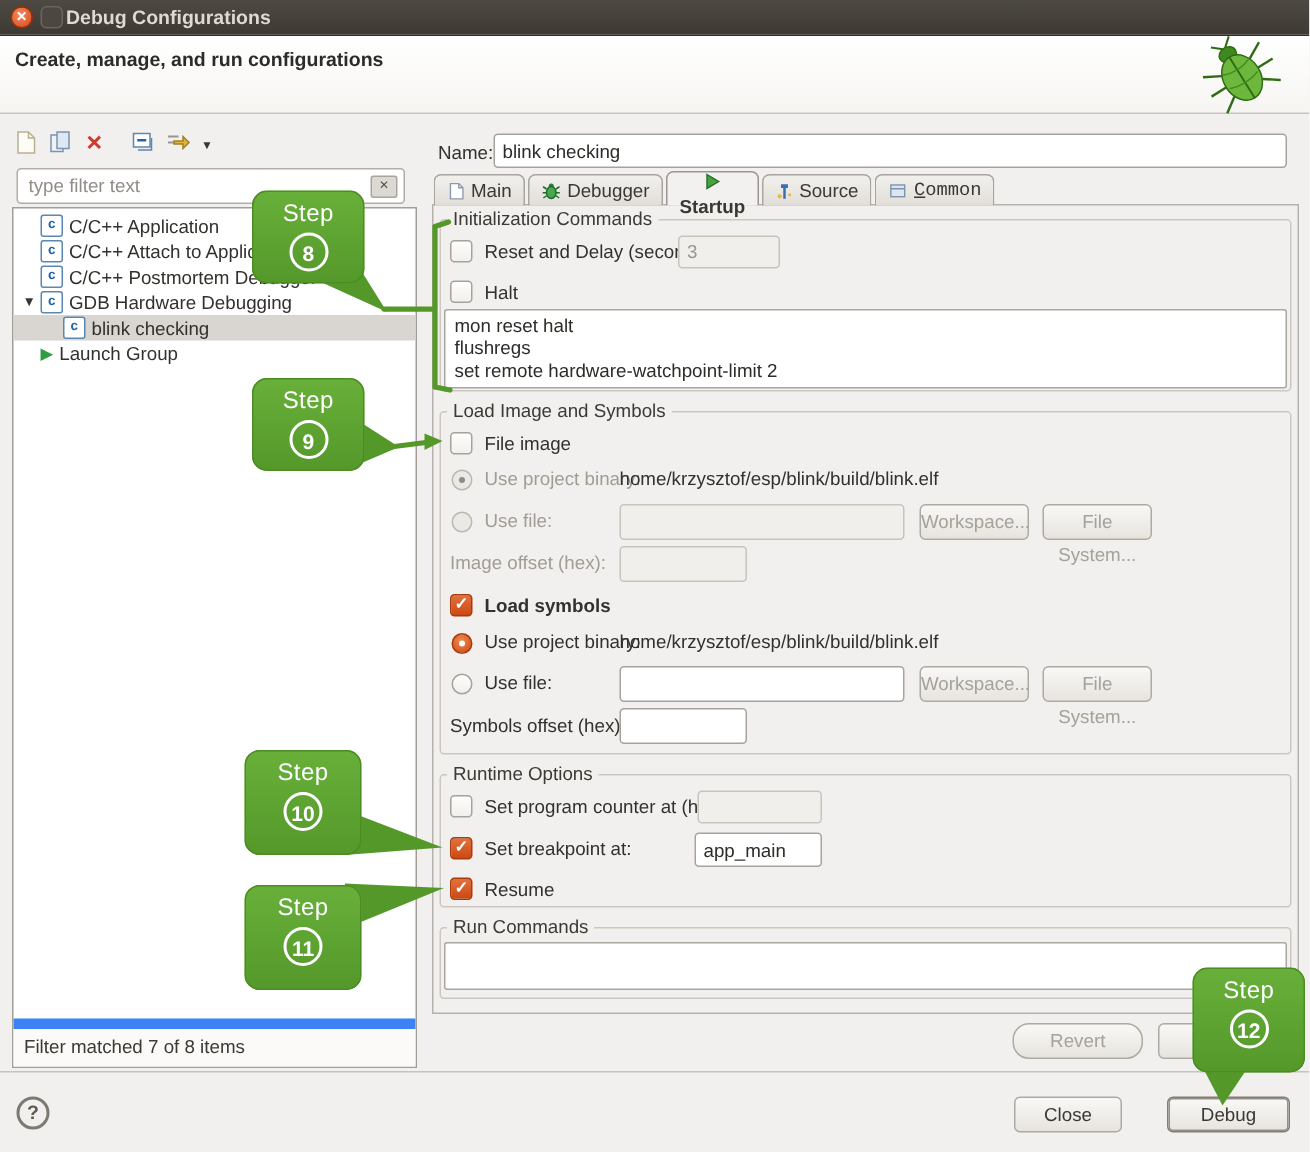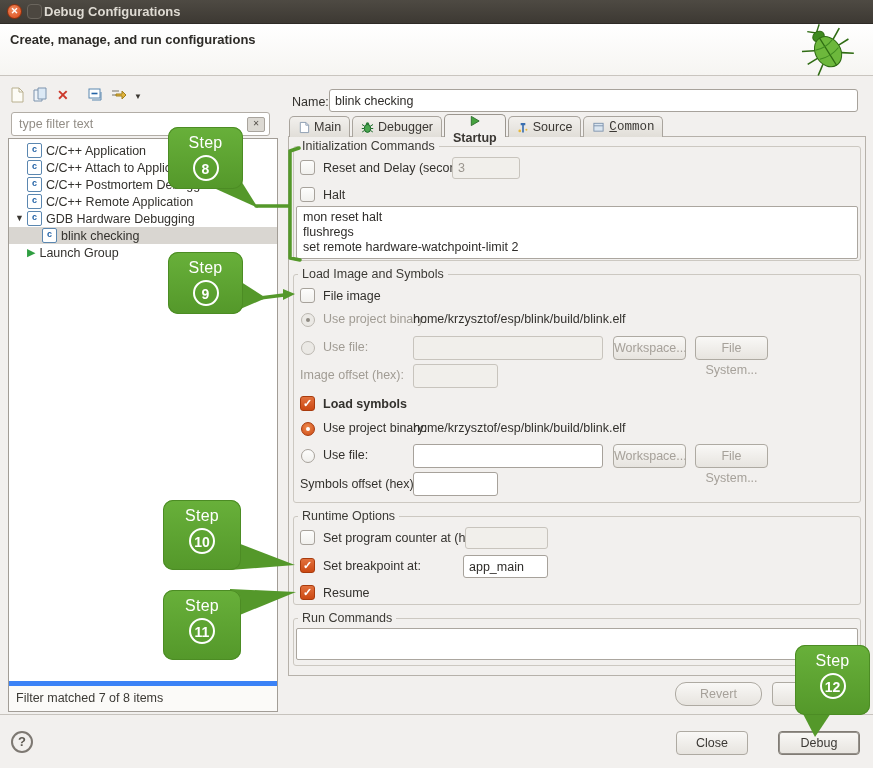--- a/index.html
+++ b/index.html
@@ -51,21 +51,21 @@
   .clearico{position:absolute;right:5px;top:5px;width:16px;height:13px;border:1px solid #a9a49d;border-radius:2px;background:#dcd9d3;color:#55514b;font-size:8px;line-height:11px;text-align:center;}
   .treepanel{position:absolute;left:8px;top:138px;width:270px;height:574px;background:#fff;border:1px solid #a29d96;box-sizing:border-box;}
   .treerows{position:absolute;left:0;top:3px;right:0;}
   .trow{height:17px;display:flex;align-items:center;font-size:12.5px;color:#33312d;white-space:nowrap;padding-left:18px;position:relative;}
   .trow .tic{margin-right:4px;flex:0 0 auto;}
   .cico{display:inline-block;width:13px;height:13px;border:1px solid #5b87b0;border-radius:2px;background:#fff;color:#2463a6;font-size:9px;font-weight:bold;text-align:center;line-height:11px;}
   .cico::after{content:"c";}
   .exp{position:absolute;left:6px;top:3px;font-size:9px;color:#3a3631;}
   .trow.sel{background:#d9d6d1;}
   .playico{color:#2f9e41;font-size:11px;}
-  .treefoot{position:absolute;left:0;bottom:0;right:0;height:25px;border-top:5px solid #3b82f6;background:#fbfaf8;font-size:12.5px;color:#3c3a35;line-height:25px;padding-left:7px;}
+  .treefoot{position:absolute;left:0;bottom:0;right:0;height:25px;border-top:7px solid #3b82f6;background:#fbfaf8;font-size:12.5px;color:#3c3a35;line-height:25px;padding-left:7px;}
   .helpbtn{position:absolute;left:11px;top:731px;width:22px;height:22px;border:2px solid #7d7872;border-radius:50%;box-sizing:border-box;color:#5f5b54;font-size:13px;font-weight:bold;text-align:center;line-height:18px;}
 
   
   .contentbox{position:absolute;left:288px;top:136px;width:578px;height:540px;border:1px solid #b6b1aa;box-sizing:border-box;z-index:1;}
   .tabs{position:absolute;left:289px;top:115px;height:22px;display:flex;align-items:flex-end;gap:2px;z-index:5;}
   .tab{display:inline-flex;align-items:center;gap:4px;height:20px;padding:0 8px;border:1px solid #a9a49d;border-bottom:none;border-radius:5px 5px 0 0;background:linear-gradient(#f2f0ed,#e1ded8);font-size:12.5px;color:#3b3834;}
   .tab.sel{height:22px;background:#f3f1ef;font-weight:bold;border-color:#9b968f;flex-direction:column;}
   .tab svg{flex:0 0 auto;}
   .ufirst{display:inline-block;font-family:Liberation Mono, monospace;}
   .ufirst::first-letter{text-decoration:underline;}
@@ -151,24 +151,20 @@
         </div>
       <div class="trow">
           <span class="tic cico"></span>
           <span>C/C++ Attach to Application</span>
         </div>
       <div class="trow">
           <span class="tic cico"></span>
           <span>C/C++ Postmortem Debugger</span>
         </div>
       <div class="trow">
-          <span class="tic cico"></span>
-          <span>C/C++ Remote Application</span>
-        </div>
-      <div class="trow">
           <span class="exp">▼</span>
           <span class="tic cico"></span>
           <span>GDB Hardware Debugging</span>
         </div>
       <div class="trow sel" style="padding-left:33px;">
           <span class="tic cico"></span>
           <span>blink checking</span>
         </div>
       <div class="trow">
           <span class="tic playico">▶</span>

